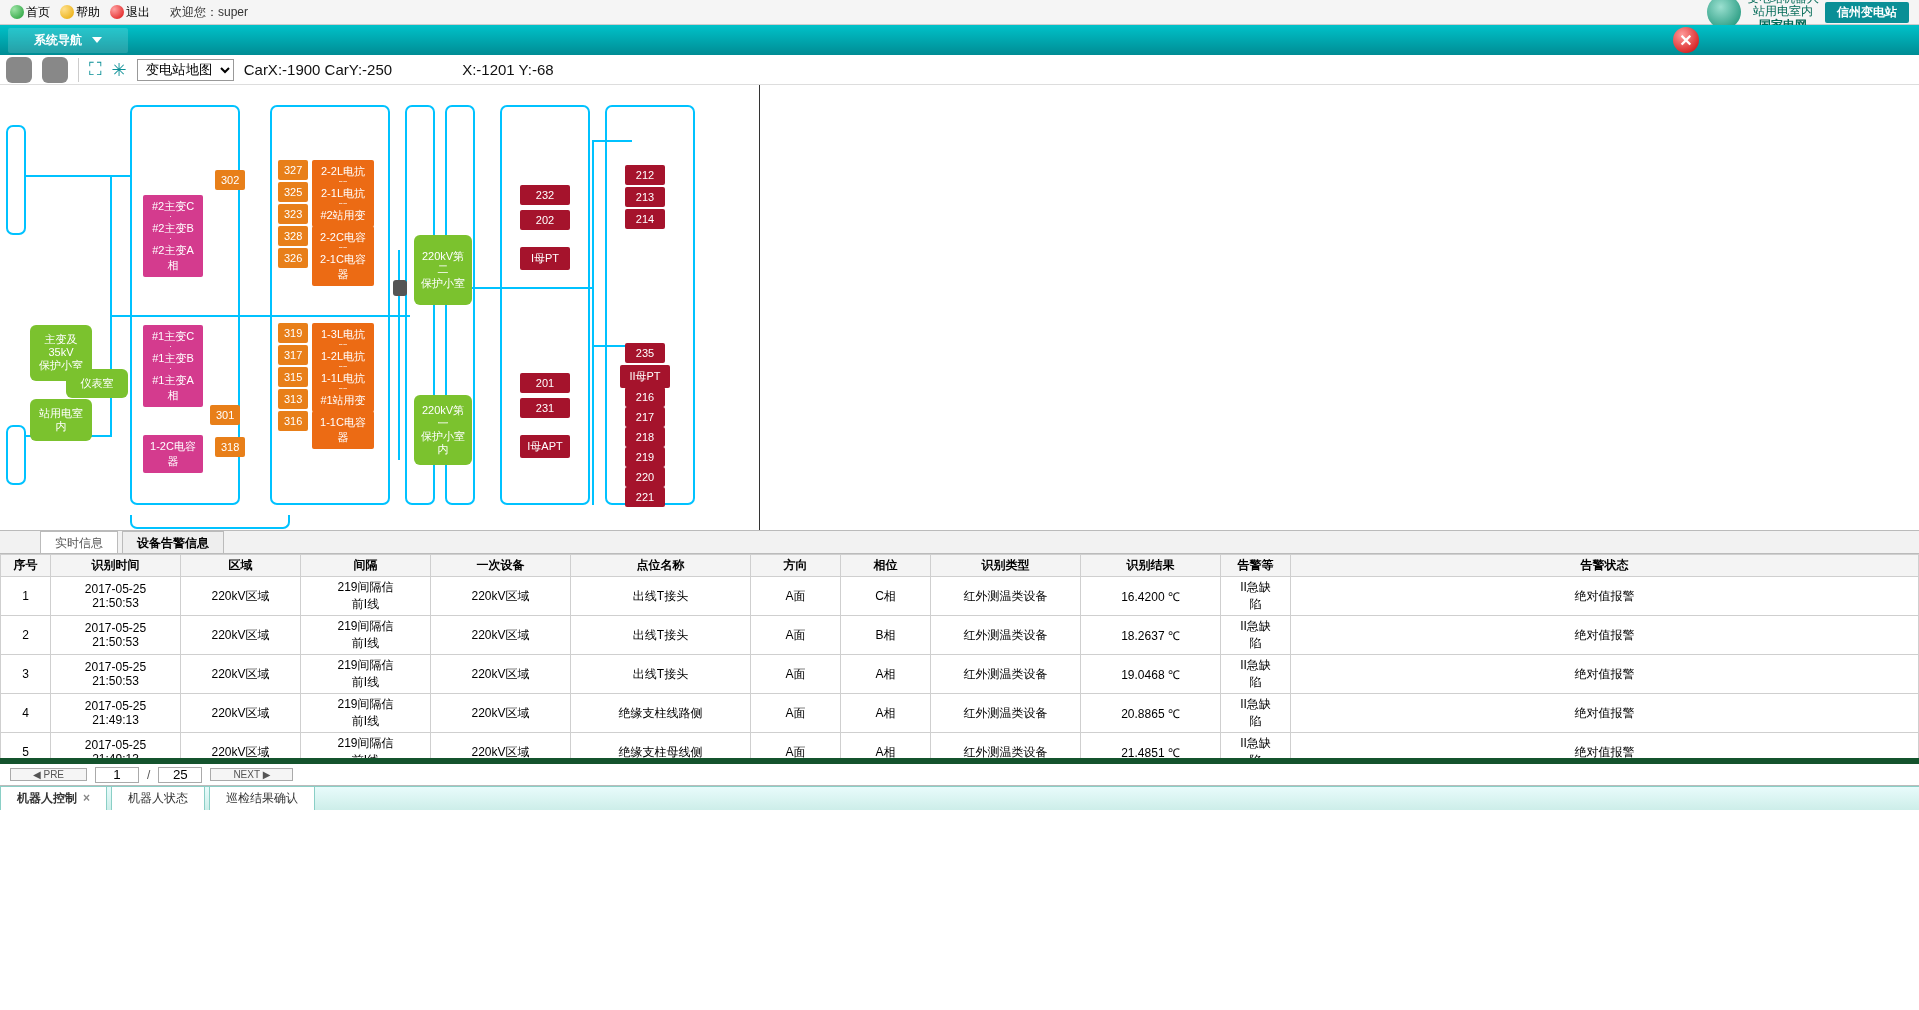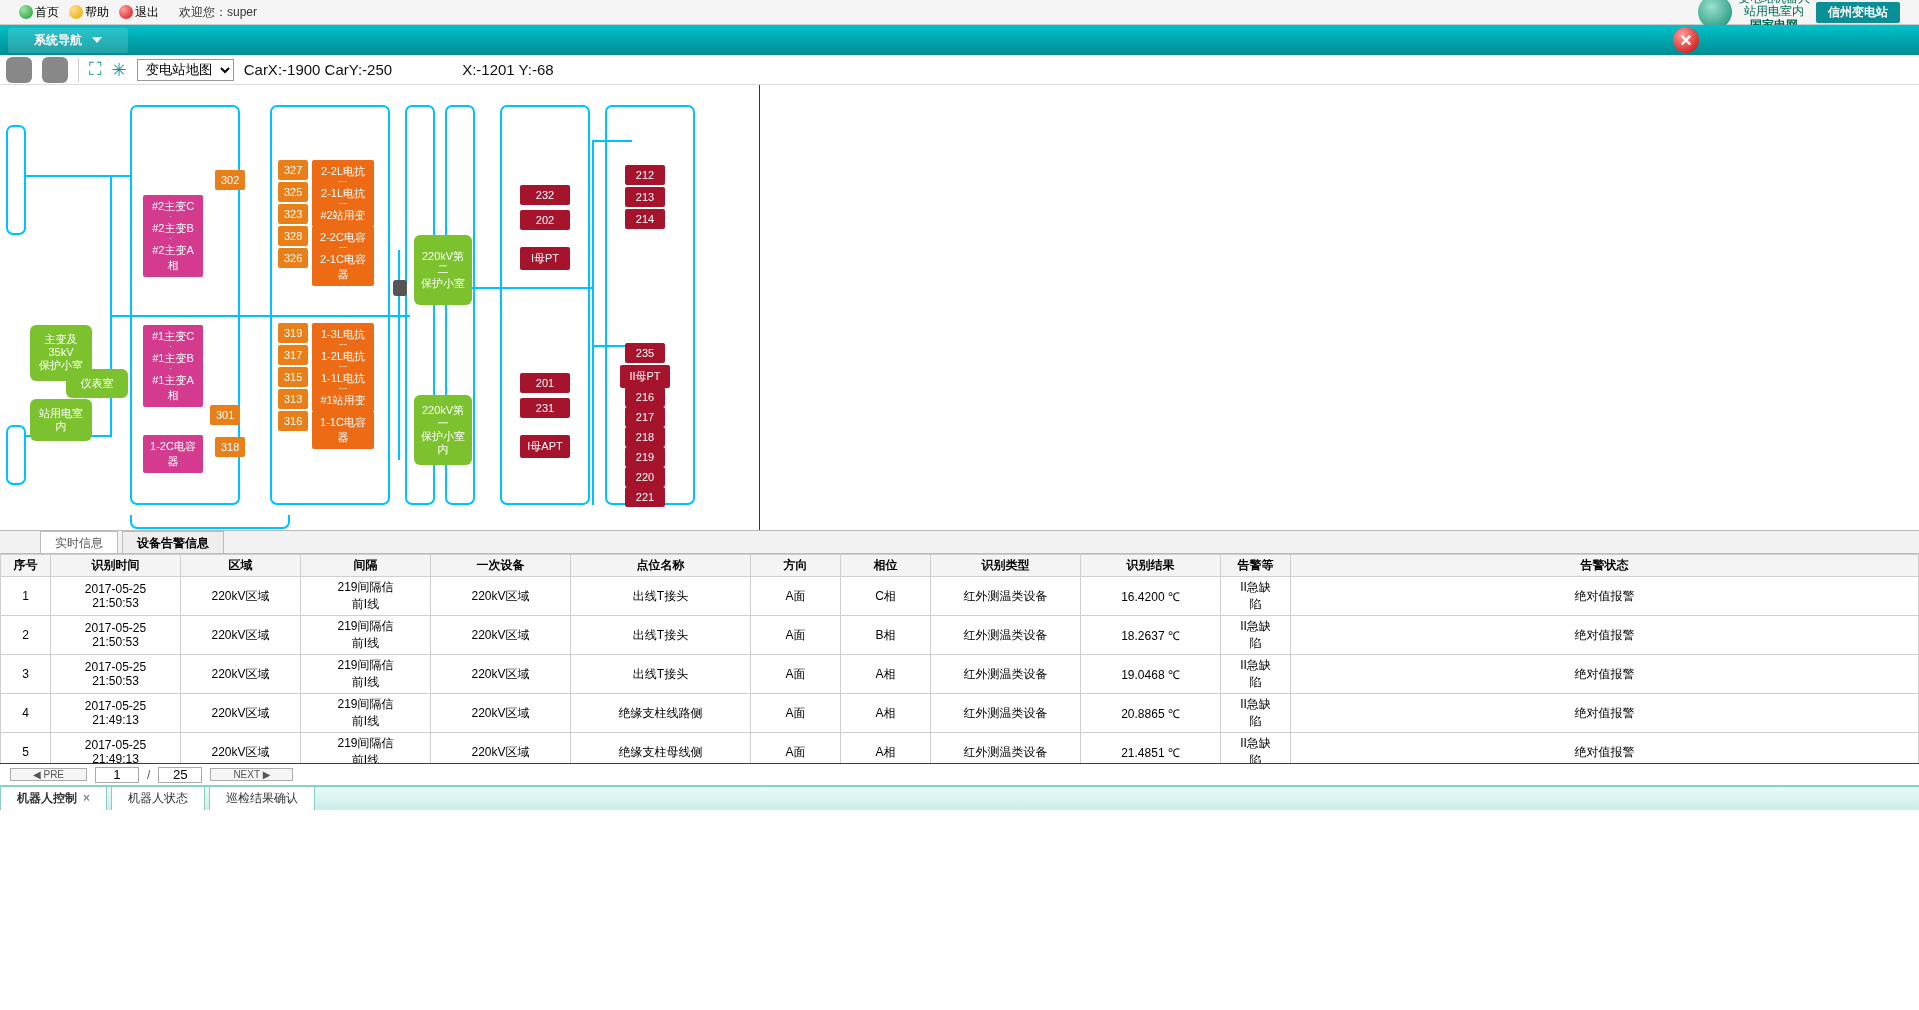--- a/index.html
+++ b/index.html
@@ -1,19 +1,19 @@
 <!DOCTYPE html>
 <html><head>
 <meta charset="utf-8">
 <style>
   * { box-sizing: border-box; margin: 0; padding: 0; }
   body { font-family: "Microsoft YaHei", Arial, sans-serif; font-size: 12px; background: #fff; width: 1919px; height: 1010px; overflow: hidden; }
 
   
-  .header { height: 25px; background: #f5f5f5; border-bottom: 1px solid #ccc; display: flex; align-items: center; padding: 0 19px; }
+  .header { height: 25px; background: #f5f5f5; border-bottom: 1px solid #ccc; display: flex; align-items: center; padding: 0 10px; }
   .hbtn { display: inline-flex; align-items: center; gap: 2px; margin-right: 10px; cursor: pointer; }
   .ico { width: 14px; height: 14px; border-radius: 50%; display: inline-block; }
   .ico-home  { background: radial-gradient(circle at 30% 30%, #9de4a6, #1c9b32); }
   .ico-help  { background: radial-gradient(circle at 30% 30%, #ffe08a, #e6a700); }
   .ico-exit  { background: radial-gradient(circle at 30% 30%, #ffa0a0, #d11); }
   .welcome { margin-left: 10px; color: #333; }
   .header-right { margin-left: auto; display: flex; align-items: center; gap: 6px; }
   .logo-sgcc { width: 34px; height: 34px; border-radius: 50%; background: radial-gradient(circle at 40% 35%, #9be0d0, #0b8a6e); }
   .brand-right { display:flex; flex-direction:column; align-items:center; line-height:1.1;}
   .brand-small { font-size: 12px; color:#036a57; }
@@ -64,21 +64,21 @@
   .tag-g { background:#7bc22e; border-radius:6px; padding:8px 6px; font-size:11px; line-height:1.2;}
   .tag-p { background:#d43b8e; }
   .tag-og{ background:#e87f19;}
 
   
   .midtabs { height:24px; background:#f2f2f2; border-top:1px solid #bbb; border-bottom:1px solid #bbb; display:flex; padding-left:40px;}
   .midtab { padding:3px 14px; border:1px solid #bbb; border-bottom:none; background:#fff; margin-right:4px; cursor:pointer; color:#555;}
   .midtab.active { background:#eee; color:#000; font-weight:bold;}
 
   
-  .table-wrap { height: 210px; overflow:auto; border-bottom:1px solid #14532d; position:relative;}
+  .table-wrap { height: 210px; overflow:auto; border-bottom:6px solid #14532d; position:relative;}
   table.grid { width:100%; border-collapse:collapse; table-layout:fixed;}
   table.grid th, table.grid td { border:1px solid #cfcfcf; text-align:center; padding:2px 4px; font-size:12px; background:#fff; height:22px; white-space:nowrap; overflow:hidden;}
   table.grid th { background:#f4f4f4; font-weight:bold; position:sticky; top:0;}
 
   
   .pager { height:22px; display:flex; align-items:center; gap:8px; padding:0 10px; font-size:12px; color:#555; border-bottom:1px solid #bbb;}
   .pg-btn { border:1px solid #aaa; background:#f5f5f5; padding:0 22px; font-size:10px; cursor:pointer;}
   .pg-input { width:44px; height:16px; border:1px solid #aaa; text-align:center;}
 
   

